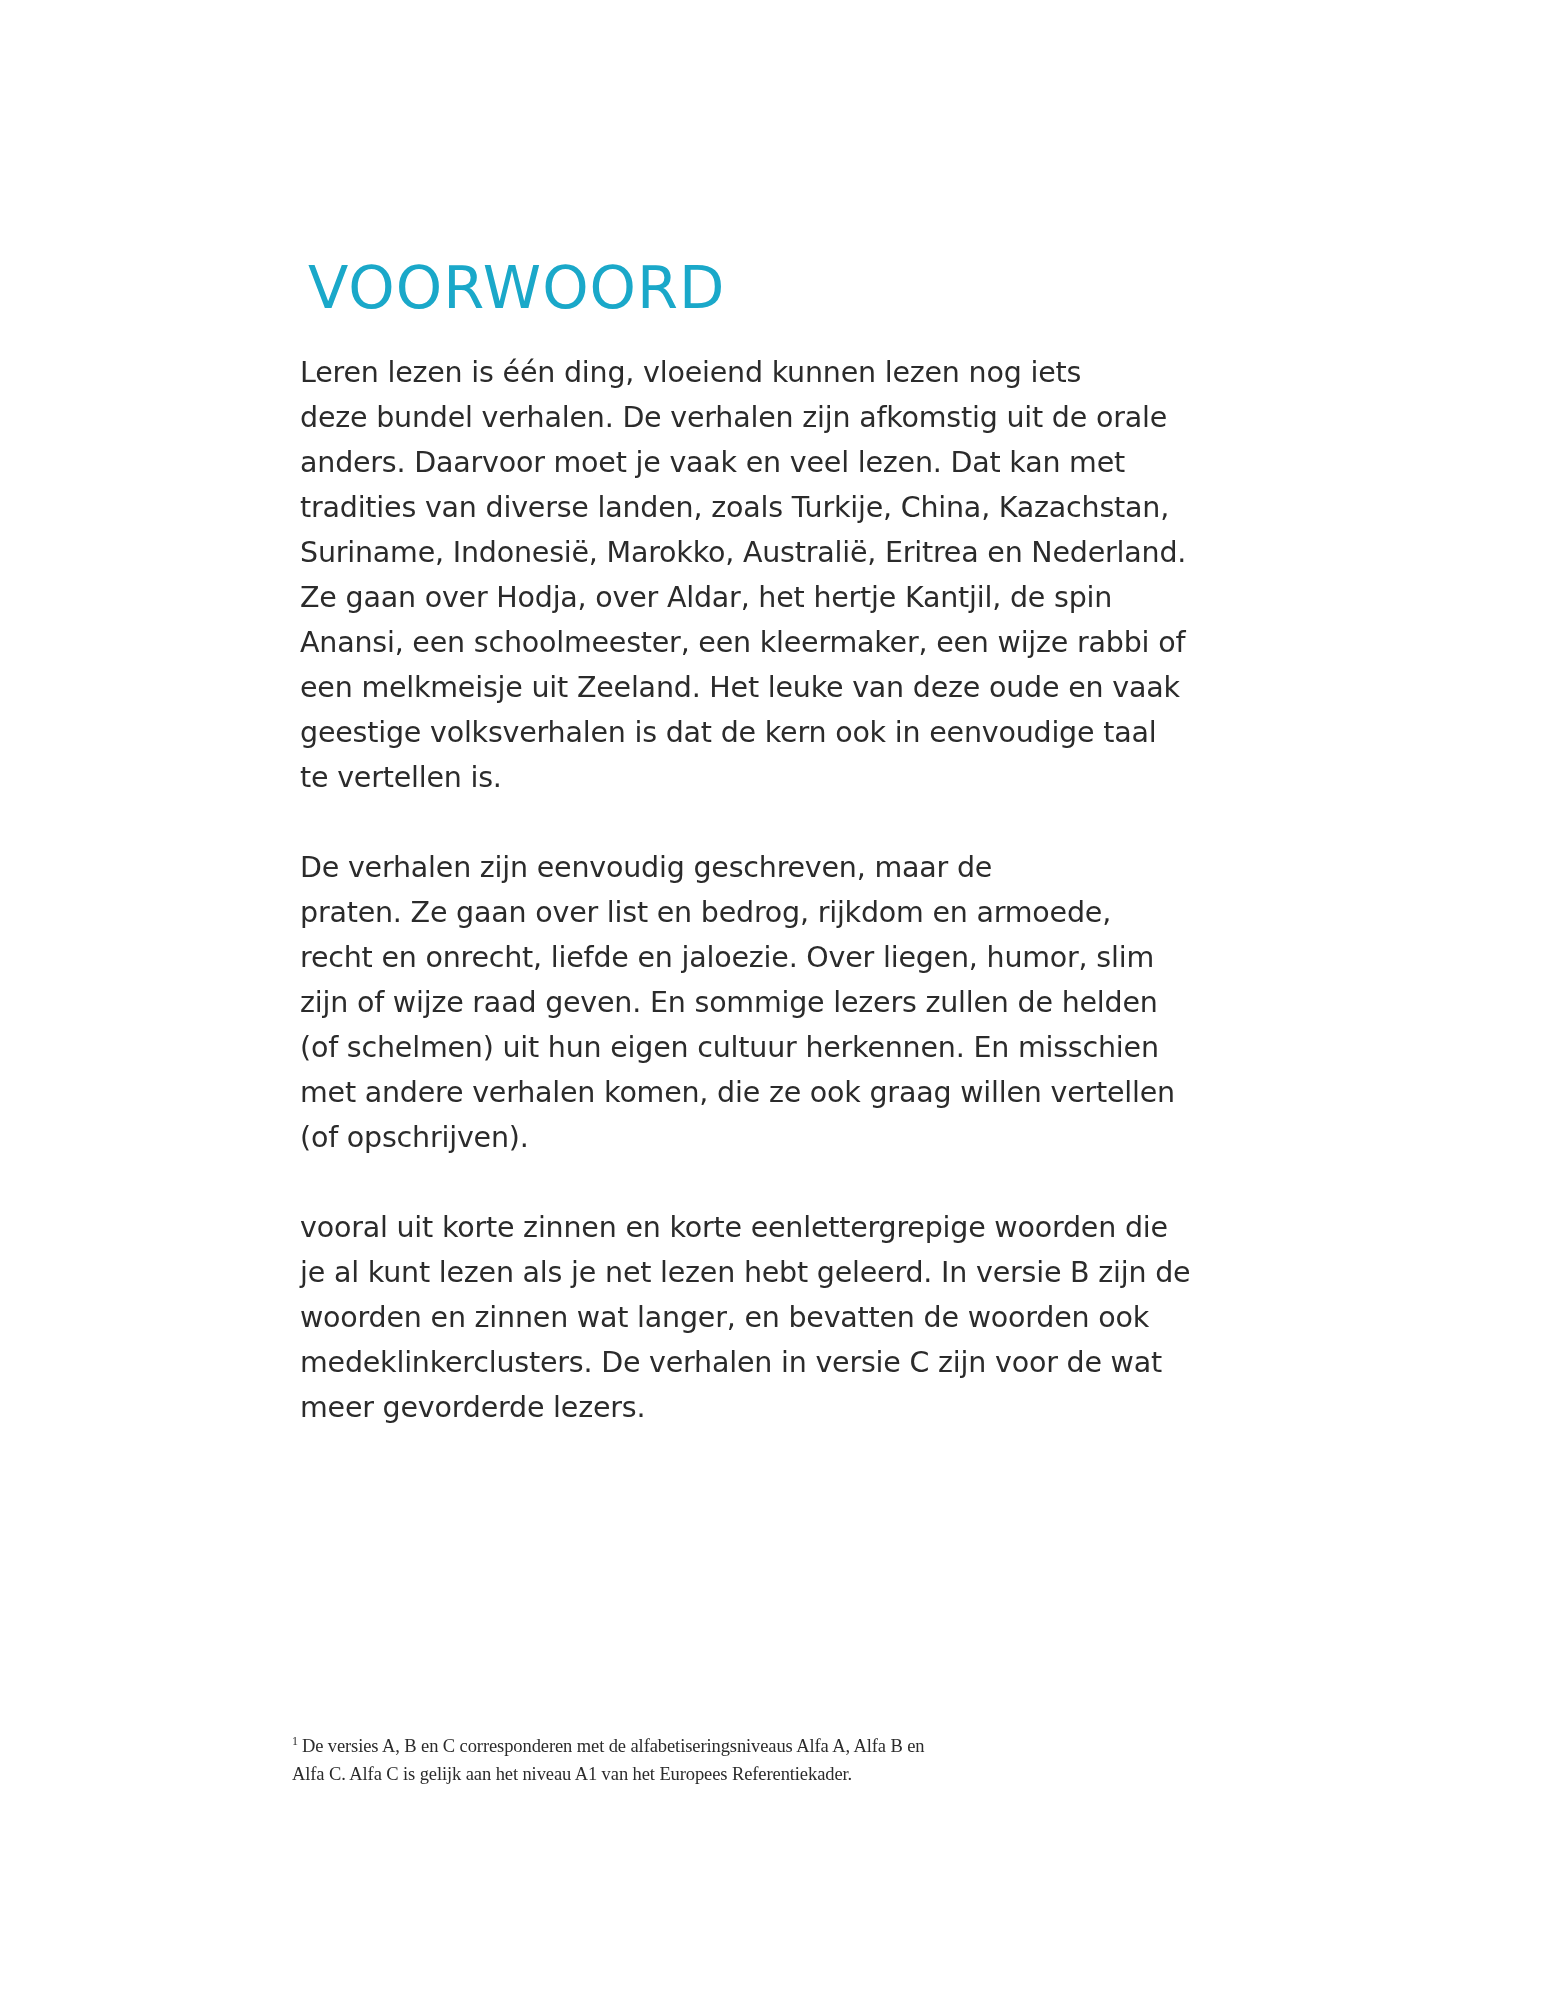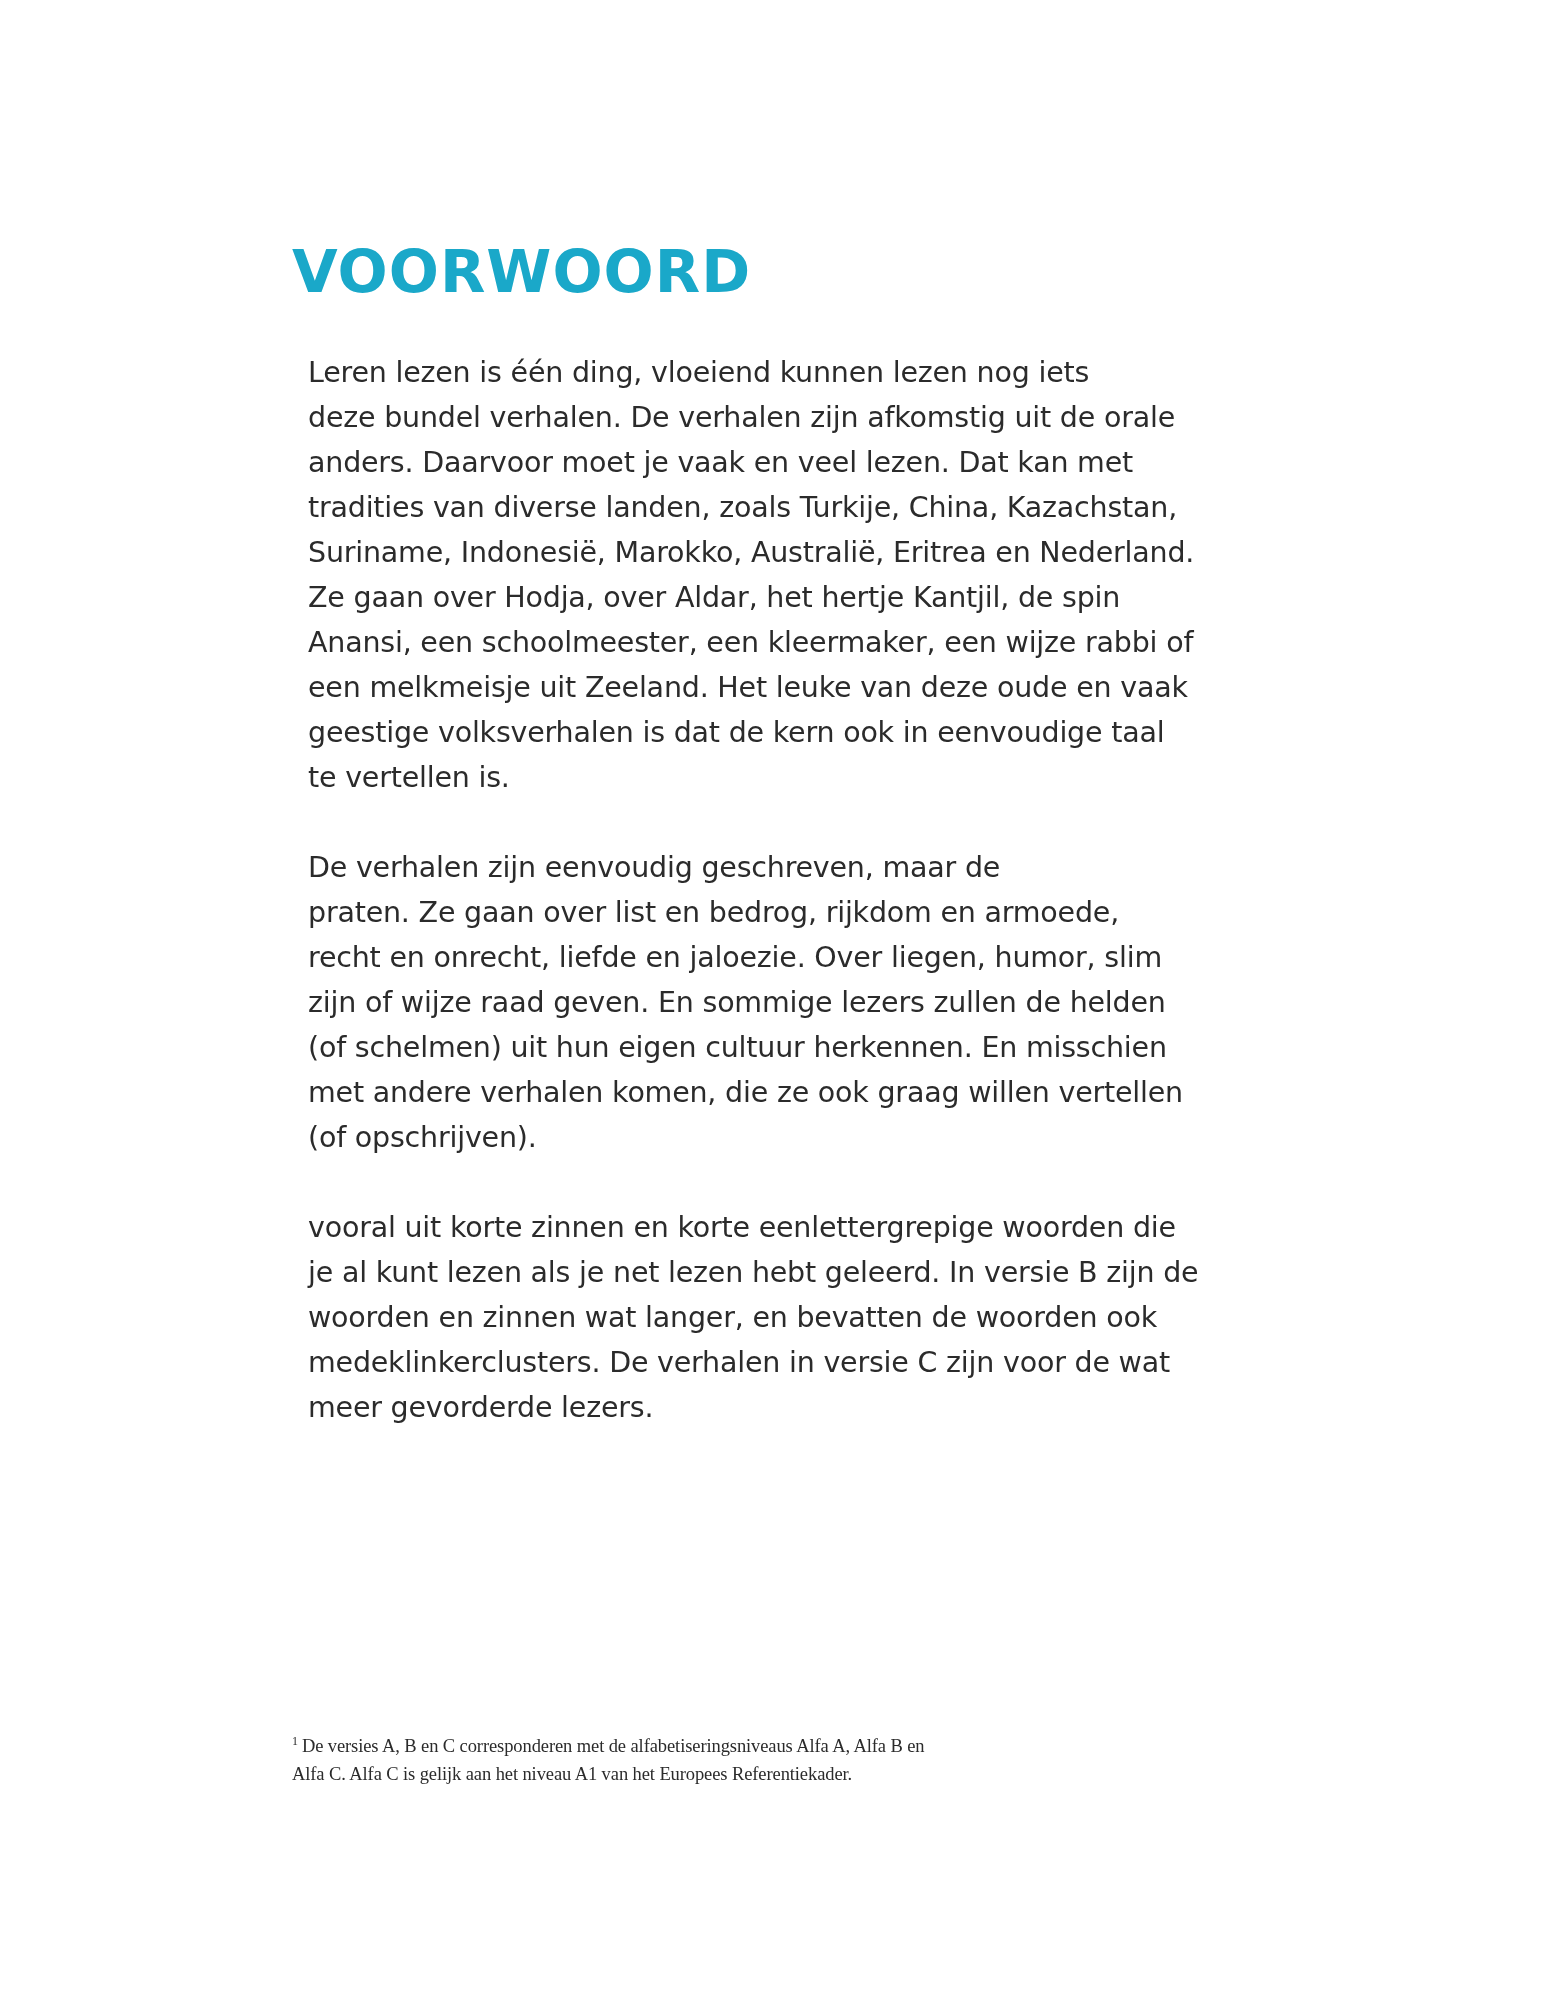--- a/index.html
+++ b/index.html
@@ -17,36 +17,36 @@
     }
     .page {
       position: absolute;
       left: 0; top: 0;
       width: 1559px; height: 1999px;
     }
     .title {
       position: absolute;
       left: 292px;
       top: 232px;
-      margin: 0;
+      margin: 16px;
       font-family: "DejaVu Sans", sans-serif;
-      font-weight: bold;
+      font-weight: normal;
       font-size: 59px;
       letter-spacing: 1px;
       line-height: 80px;
       color: #1aa8c9;
     }
     .body-text {
       position: absolute;
       left: 292px;
       top: 350px;
       width: 900px;
     }
     .para {
-      margin: 0 0 45px 16px;
+      margin: 0 0 45px 8px;
     }
     .line {
       display: block;
       white-space: nowrap;
       font-size: 28.5px;
       line-height: 45px;
       letter-spacing: -0.2px;
       color: #2b2b2b;
     }
     .footnote {

